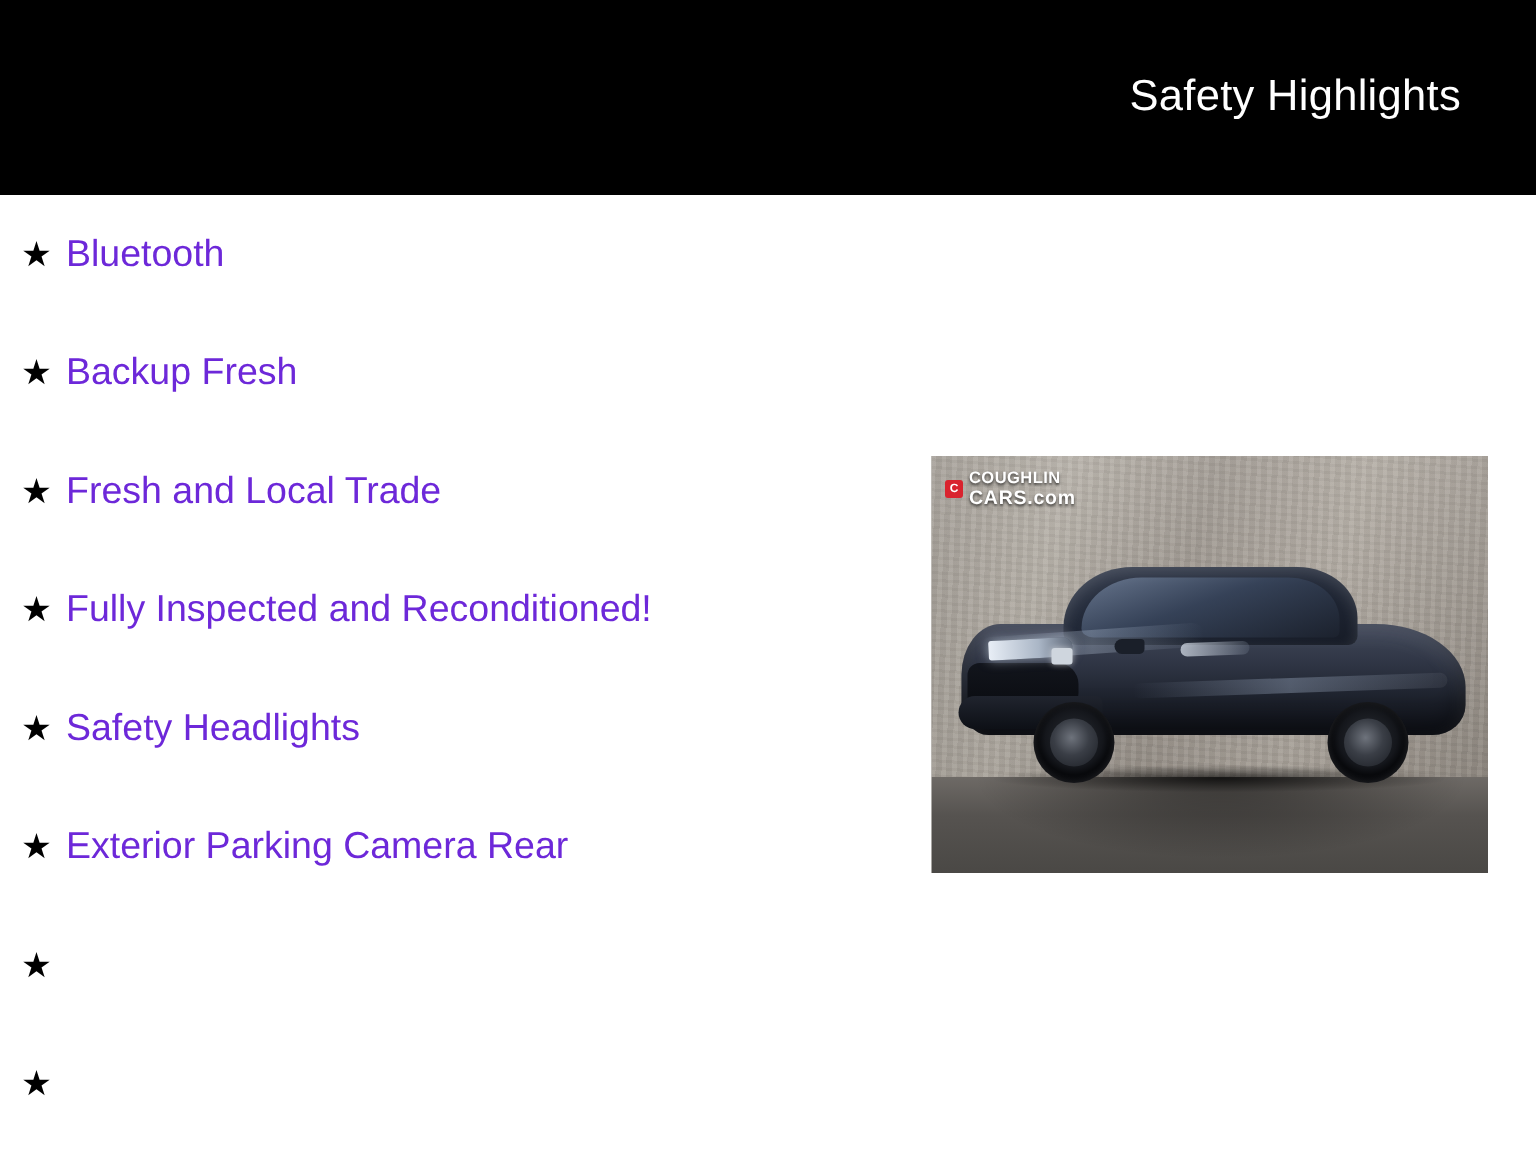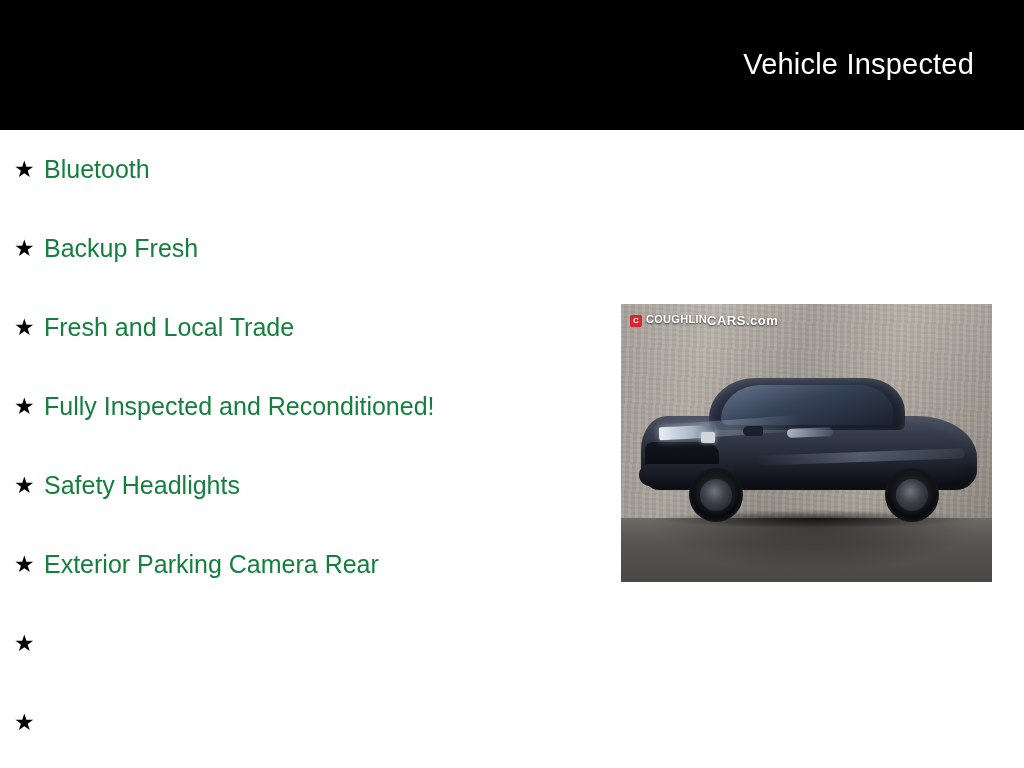--- a/index.html
+++ b/index.html
@@ -56,21 +56,21 @@
   .hl-star {
     font-size: 23px;
     color: #000000;
     line-height: 1;
     width: 30px;
     flex: 0 0 30px;
     text-align: left;
   }
   .hl-label {
     font-size: 25px;
-    color: #15803d;
+    color: #6d28d9;
     line-height: 1.1;
     white-space: nowrap;
   }
   .vehicle-photo {
     position: absolute;
     left: 621px;
     top: 304px;
     width: 371px;
     height: 278px;
     overflow: hidden;
@@ -264,21 +264,21 @@
     display: flex;
     align-items: center;
     justify-content: center;
     color: #ffffff;
     font-size: 8px;
     font-weight: bold;
     line-height: 1;
   }
   .wm-text {
     display: flex;
-    flex-direction: row;
+    flex-direction: column;
     line-height: 1;
   }
   .wm-main {
     color: #ffffff;
     font-size: 11px;
     font-weight: bold;
     letter-spacing: 0.3px;
     text-shadow: 0 1px 2px rgba(0,0,0,0.7);
   }
   .wm-sub {
@@ -288,21 +288,21 @@
     letter-spacing: 0.5px;
     text-shadow: 0 1px 2px rgba(0,0,0,0.7);
   }
 </style>
 </head>
 <body>
 
 <div class="page">
 
   <div class="header-bar">
-    <div class="header-title">Vehicle Inspected</div>
+    <div class="header-title">Safety Highlights</div>
   </div>
 
   <ul class="highlights">
     <li class="hl-item">
       <span class="hl-star">★</span>
       <span class="hl-label">Bluetooth</span>
     </li>
     <li class="hl-item">
       <span class="hl-star">★</span>
       <span class="hl-label">Backup Fresh</span>

